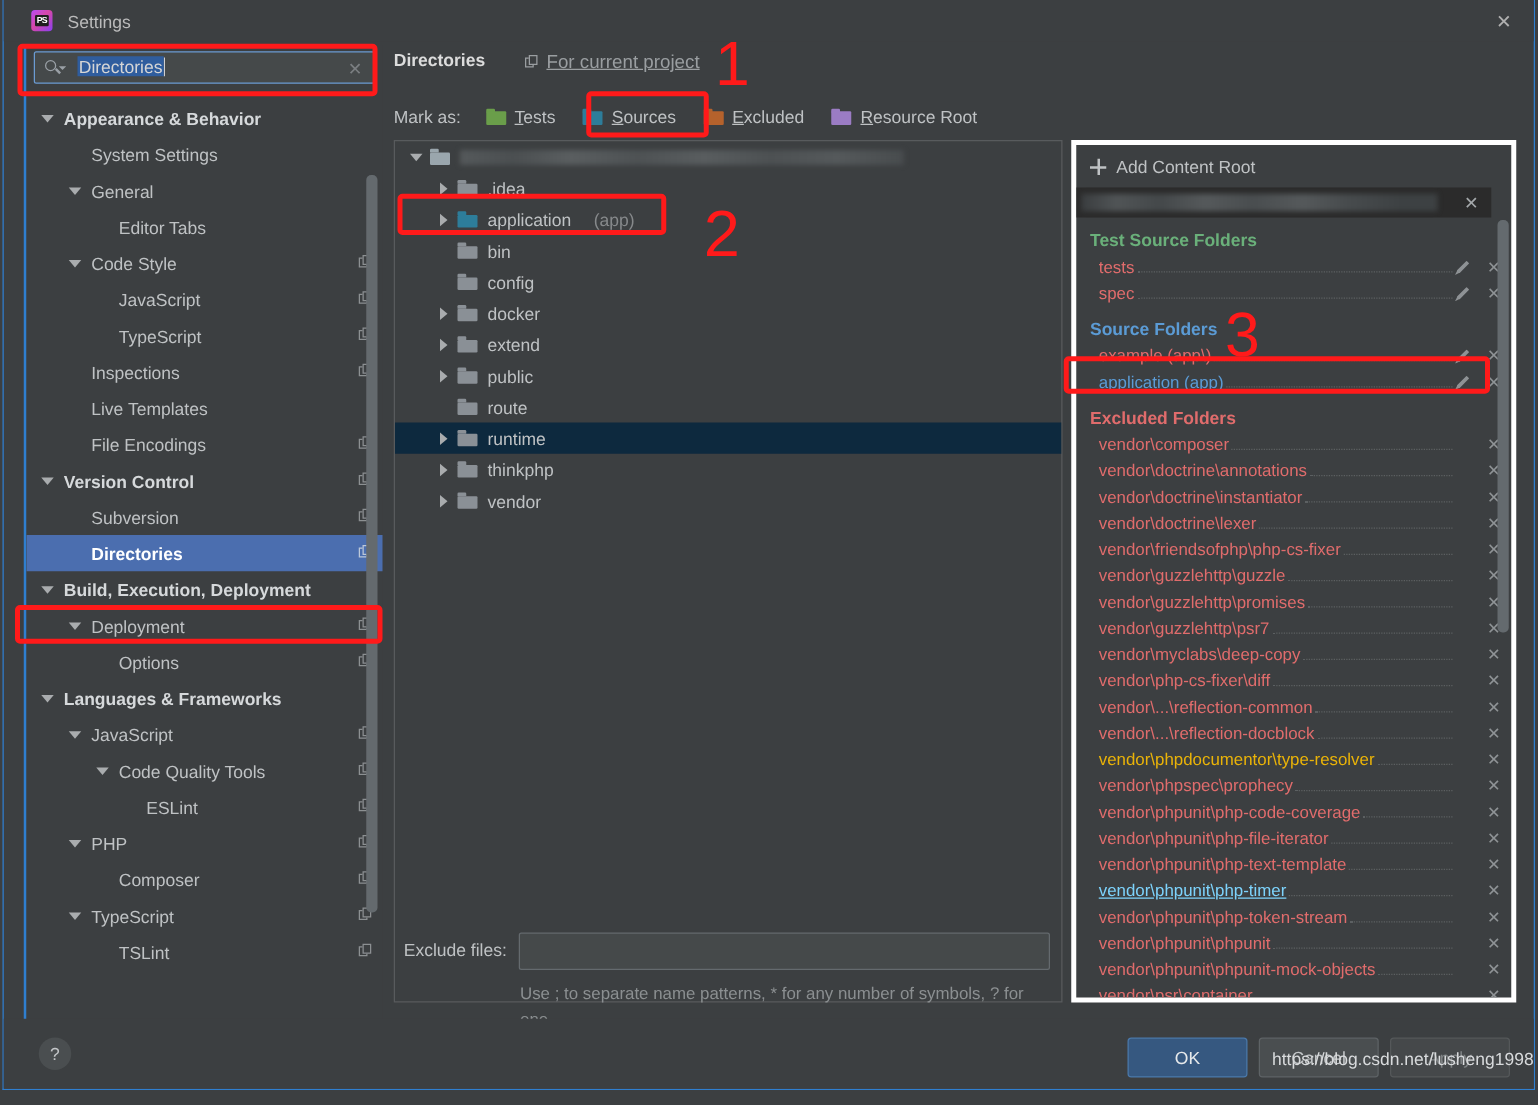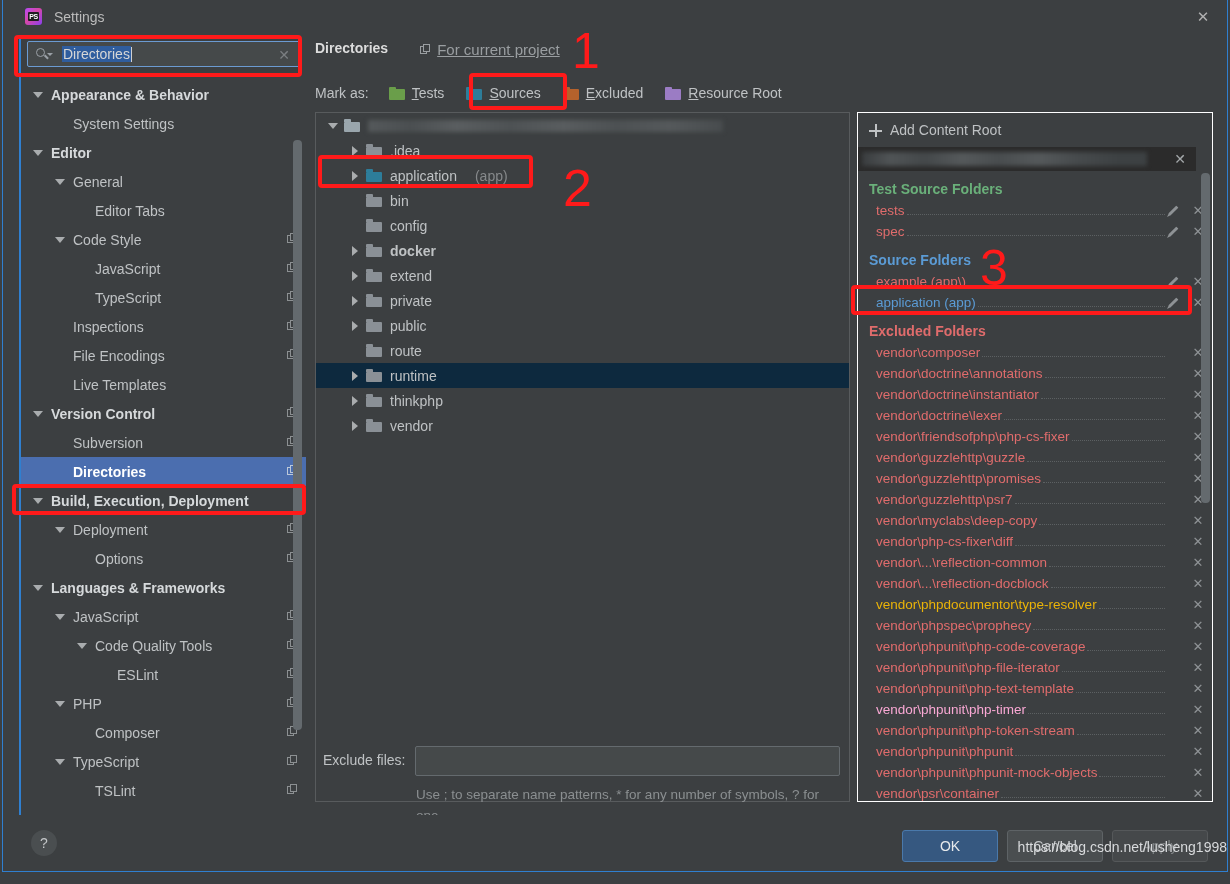--- a/index.html
+++ b/index.html
@@ -303,21 +303,21 @@
     width: 430px;
     color: #8b8f91; font-size: 13.5px; line-height: 21px;
   }
 
   
   .rootspanel {
     position: absolute;
     left: 542px; top: 76px;
     width: 356px; height: 690px;
     background: #3c3f41;
-    border: 1px solid #ffffff;
+    border: 4px solid #ffffff;
     overflow: hidden;
   }
   .add-root {
     height: 34px;
     display: flex; align-items: center;
     color: #bfc2c4; font-size: 14px;
     padding-left: 11px;
     cursor: pointer;
   }
   .plus {
@@ -497,26 +497,20 @@
           <div class="tnode group">
             <div class="arrow-slot" style="margin-left: 10px;">
               <div class="arrow"></div>
             </div>
             <span style="margin-left: 6px;">Appearance &amp; Behavior</span>
           </div>
           <div class="tnode">
             <div class="arrow-slot" style="margin-left: 32px;"></div>
             <span style="margin-left: 6px;">System Settings</span>
           </div>
-          <div class="tnode group">
-            <div class="arrow-slot" style="margin-left: 10px;">
-              <div class="arrow"></div>
-            </div>
-            <span style="margin-left: 6px;">Editor</span>
-          </div>
           <div class="tnode">
             <div class="arrow-slot" style="margin-left: 32px;">
               <div class="arrow"></div>
             </div>
             <span style="margin-left: 6px;">General</span>
           </div>
           <div class="tnode">
             <div class="arrow-slot" style="margin-left: 54px;"></div>
             <span style="margin-left: 6px;">Editor Tabs</span>
           </div>
@@ -549,29 +543,29 @@
           <div class="tnode">
             <div class="arrow-slot" style="margin-left: 32px;"></div>
             <span style="margin-left: 6px;">Inspections</span>
             <div class="copy-glyph">
               <i class="a"></i>
               <i class="b"></i>
             </div>
           </div>
           <div class="tnode">
             <div class="arrow-slot" style="margin-left: 32px;"></div>
+            <span style="margin-left: 6px;">Live Templates</span>
+          </div>
+          <div class="tnode">
+            <div class="arrow-slot" style="margin-left: 32px;"></div>
             <span style="margin-left: 6px;">File Encodings</span>
             <div class="copy-glyph">
               <i class="a"></i>
               <i class="b"></i>
             </div>
-          </div>
-          <div class="tnode">
-            <div class="arrow-slot" style="margin-left: 32px;"></div>
-            <span style="margin-left: 6px;">Live Templates</span>
           </div>
           <div class="tnode group">
             <div class="arrow-slot" style="margin-left: 10px;">
               <div class="arrow"></div>
             </div>
             <span style="margin-left: 6px;">Version Control</span>
             <div class="copy-glyph">
               <i class="a"></i>
               <i class="b"></i>
             </div>
@@ -782,49 +776,39 @@
               <span>bin</span>
             </div>
             <div class="dirrow" style="padding-left: 28px;">
               <div class="darrow-slot"></div>
               <div class="folder dfolder">
                 <div class="tab" style="background:#8a9096"></div>
                 <div class="body" style="background:#8a9096"></div>
               </div>
               <span>config</span>
             </div>
-            <div class="dirrow" style="padding-left: 28px; font-weight: bold;">
-              <div class="darrow-slot">
-                <div class="darrow-right"></div>
-              </div>
-              <div class="folder dfolder">
-                <div class="tab" style="background:#8a9096"></div>
-                <div class="body" style="background:#8a9096"></div>
-              </div>
-              <span>docker</span>
-            </div>
             <div class="dirrow" style="padding-left: 28px;">
               <div class="darrow-slot">
                 <div class="darrow-right"></div>
               </div>
               <div class="folder dfolder">
                 <div class="tab" style="background:#8a9096"></div>
                 <div class="body" style="background:#8a9096"></div>
               </div>
-              <span>extend</span>
+              <span>docker</span>
             </div>
             <div class="dirrow" style="padding-left: 28px;">
               <div class="darrow-slot">
                 <div class="darrow-right"></div>
               </div>
               <div class="folder dfolder">
                 <div class="tab" style="background:#8a9096"></div>
                 <div class="body" style="background:#8a9096"></div>
               </div>
-              <span>private</span>
+              <span>extend</span>
             </div>
             <div class="dirrow" style="padding-left: 28px;">
               <div class="darrow-slot">
                 <div class="darrow-right"></div>
               </div>
               <div class="folder dfolder">
                 <div class="tab" style="background:#8a9096"></div>
                 <div class="body" style="background:#8a9096"></div>
               </div>
               <span>public</span>
@@ -1026,21 +1010,21 @@
               <div style="width: 15px; margin-right: 8px; flex: 0 0 auto;"></div>
               <div class="xbtn">✕</div>
             </div>
             <div class="frow">
               <span class="fname" style="color: rgb(224, 108, 108);">vendor\phpunit\php-text-template</span>
               <div class="dots"></div>
               <div style="width: 15px; margin-right: 8px; flex: 0 0 auto;"></div>
               <div class="xbtn">✕</div>
             </div>
             <div class="frow">
-              <span class="fname" style="color: #f9a8d4;">vendor\phpunit\php-timer</span>
+              <span class="fname" style="color: #7dd3fc; text-decoration: underline;">vendor\phpunit\php-timer</span>
               <div class="dots"></div>
               <div style="width: 15px; margin-right: 8px; flex: 0 0 auto;"></div>
               <div class="xbtn">✕</div>
             </div>
             <div class="frow">
               <span class="fname" style="color: rgb(224, 108, 108);">vendor\phpunit\php-token-stream</span>
               <div class="dots"></div>
               <div style="width: 15px; margin-right: 8px; flex: 0 0 auto;"></div>
               <div class="xbtn">✕</div>
             </div>

